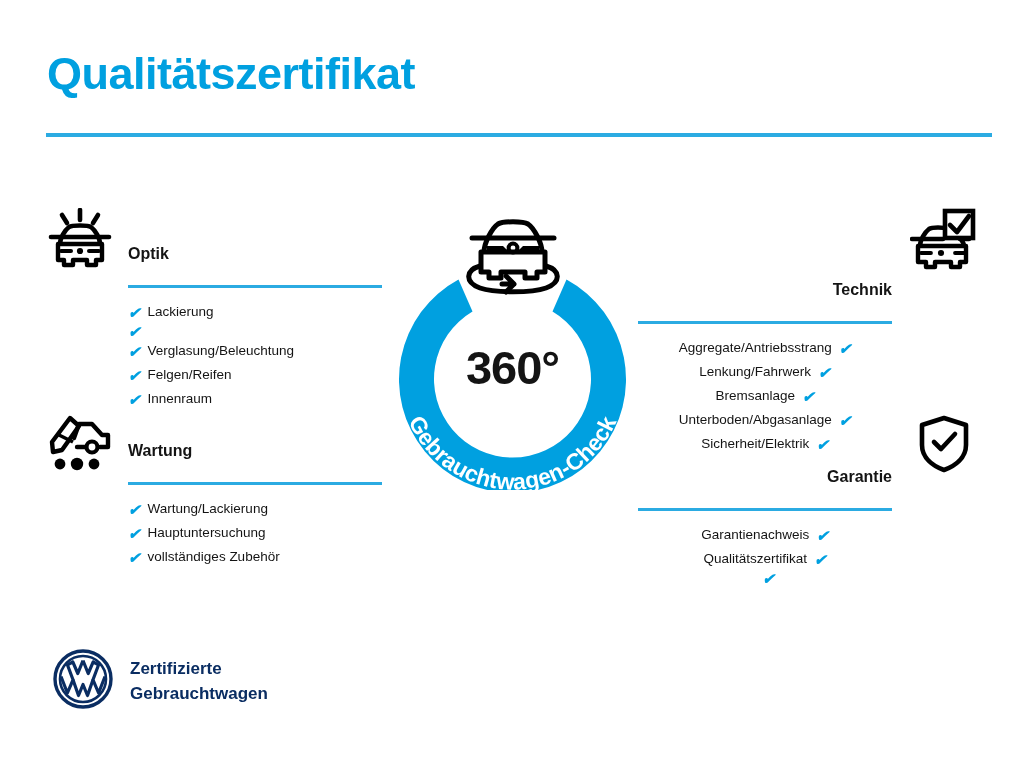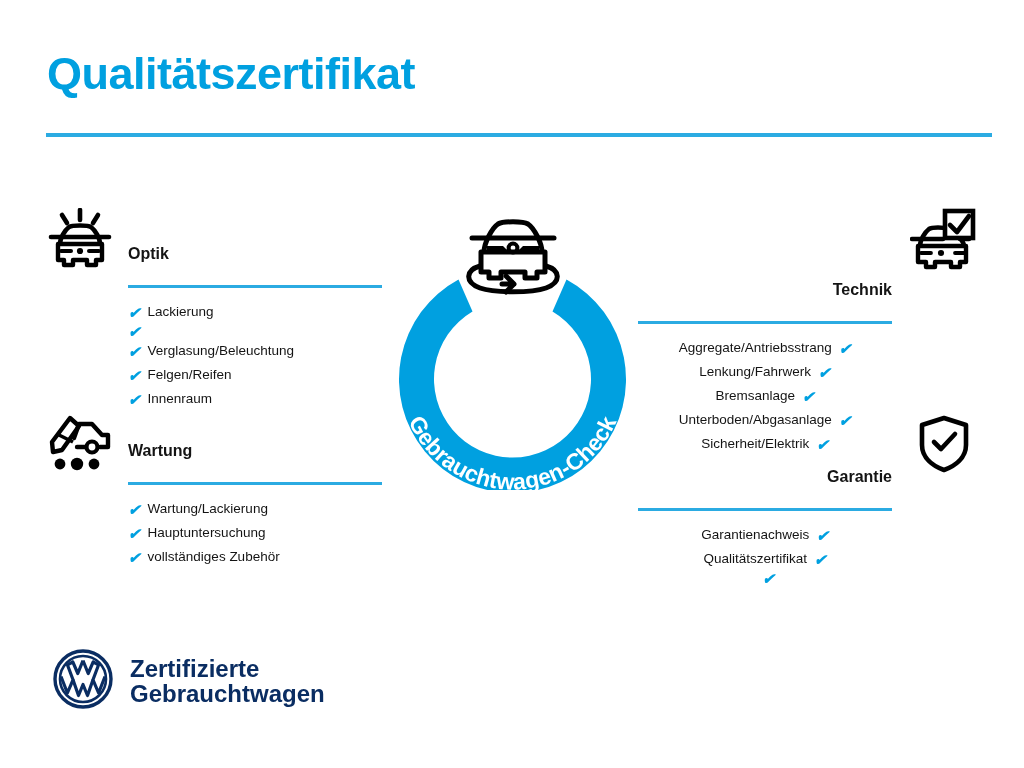--- a/index.html
+++ b/index.html
@@ -132,21 +132,21 @@
   
   #brand {
     position: absolute;
     left: 52px;
     top: 648px;
     display: flex;
     align-items: center;
   }
   #brand-text {
     margin-left: 16px;
-    font-size: 24px;
+    font-size: 17px;
     font-weight: bold;
     line-height: 25px;
     color: #0A2D62;
     white-space: pre-line;
   }
 </style>
 </head>
 <body>
 
 <div id="page-title">Qualitätszertifikat</div>
@@ -323,20 +323,21 @@
       <line x1="14" y1="38" x2="96" y2="38" stroke="#000" stroke-width="5" stroke-linecap="round"></line>
       <path d="M23 52 h64 v20 h-8 v6 h-12 v-6 h-24 v6 h-12 v-6 h-8 z" stroke="#000" stroke-width="5" fill="none" stroke-linejoin="round"></path>
       <path d="M29 46 h16 l4 4 h-20 z" fill="#000"></path>
       <path d="M81 46 h-16 l-4 4 h20 z" fill="#000"></path>
       <circle cx="55" cy="48" r="4.4" stroke="#000" stroke-width="4" fill="none"></circle>
       <path d="M22 66 C8 70 6 82 22 88 C36 93 74 93 88 88 C104 82 102 70 88 66" stroke="#000" stroke-width="5" fill="none" stroke-linecap="round"></path>
       <path d="M44 84 L56 84 L48 76 M56 84 L48 92" stroke="#000" stroke-width="5" fill="none" stroke-linecap="round" stroke-linejoin="round"></path>
     </svg>
   </div>
 
+  <div id="badge-value">360°</div>
 </div>
 
 <div id="brand">
   <div>
     <svg width="62" height="62" viewBox="0 0 62 62" fill="none">
       <circle cx="31" cy="31" r="28" stroke="#0A2D62" stroke-width="3.4" fill="none"></circle>
       <circle cx="31" cy="31" r="23" stroke="#0A2D62" stroke-width="2.6" fill="none"></circle>
       <path d="M31 12.5 L36.2 25.5 L41.2 13.8
                L46.5 17.0 L41.0 31.8 L46.6 45.0
                L53.0 28.5

